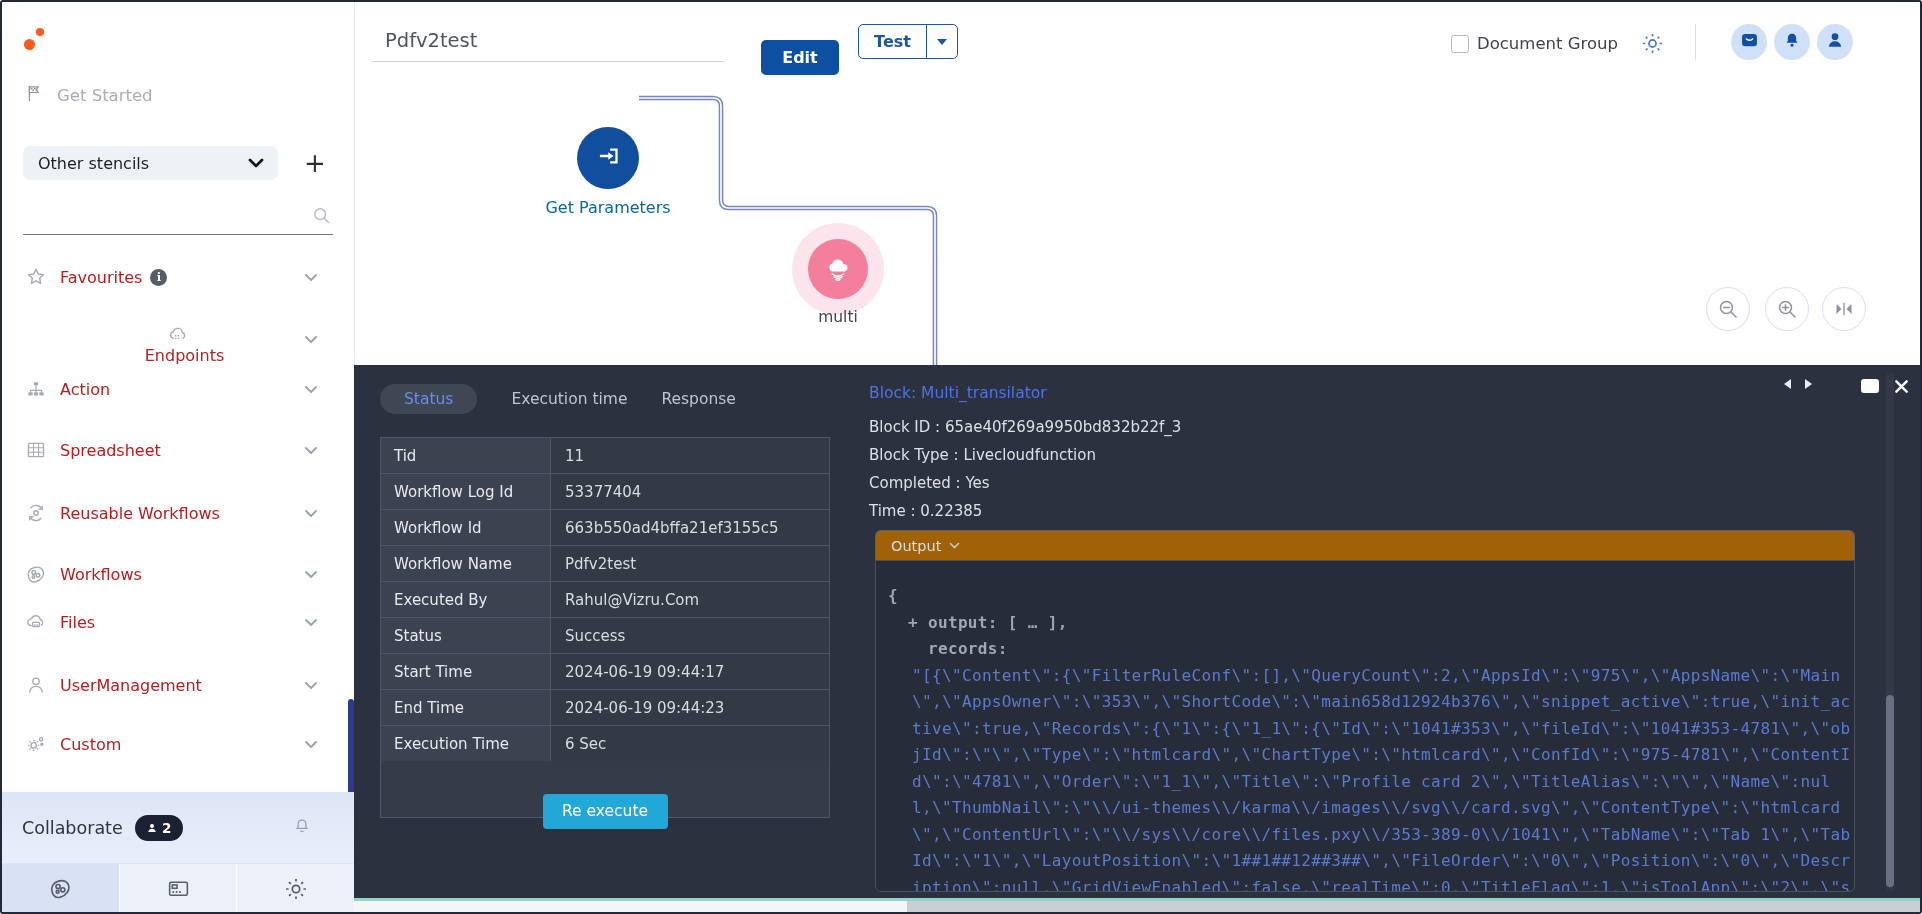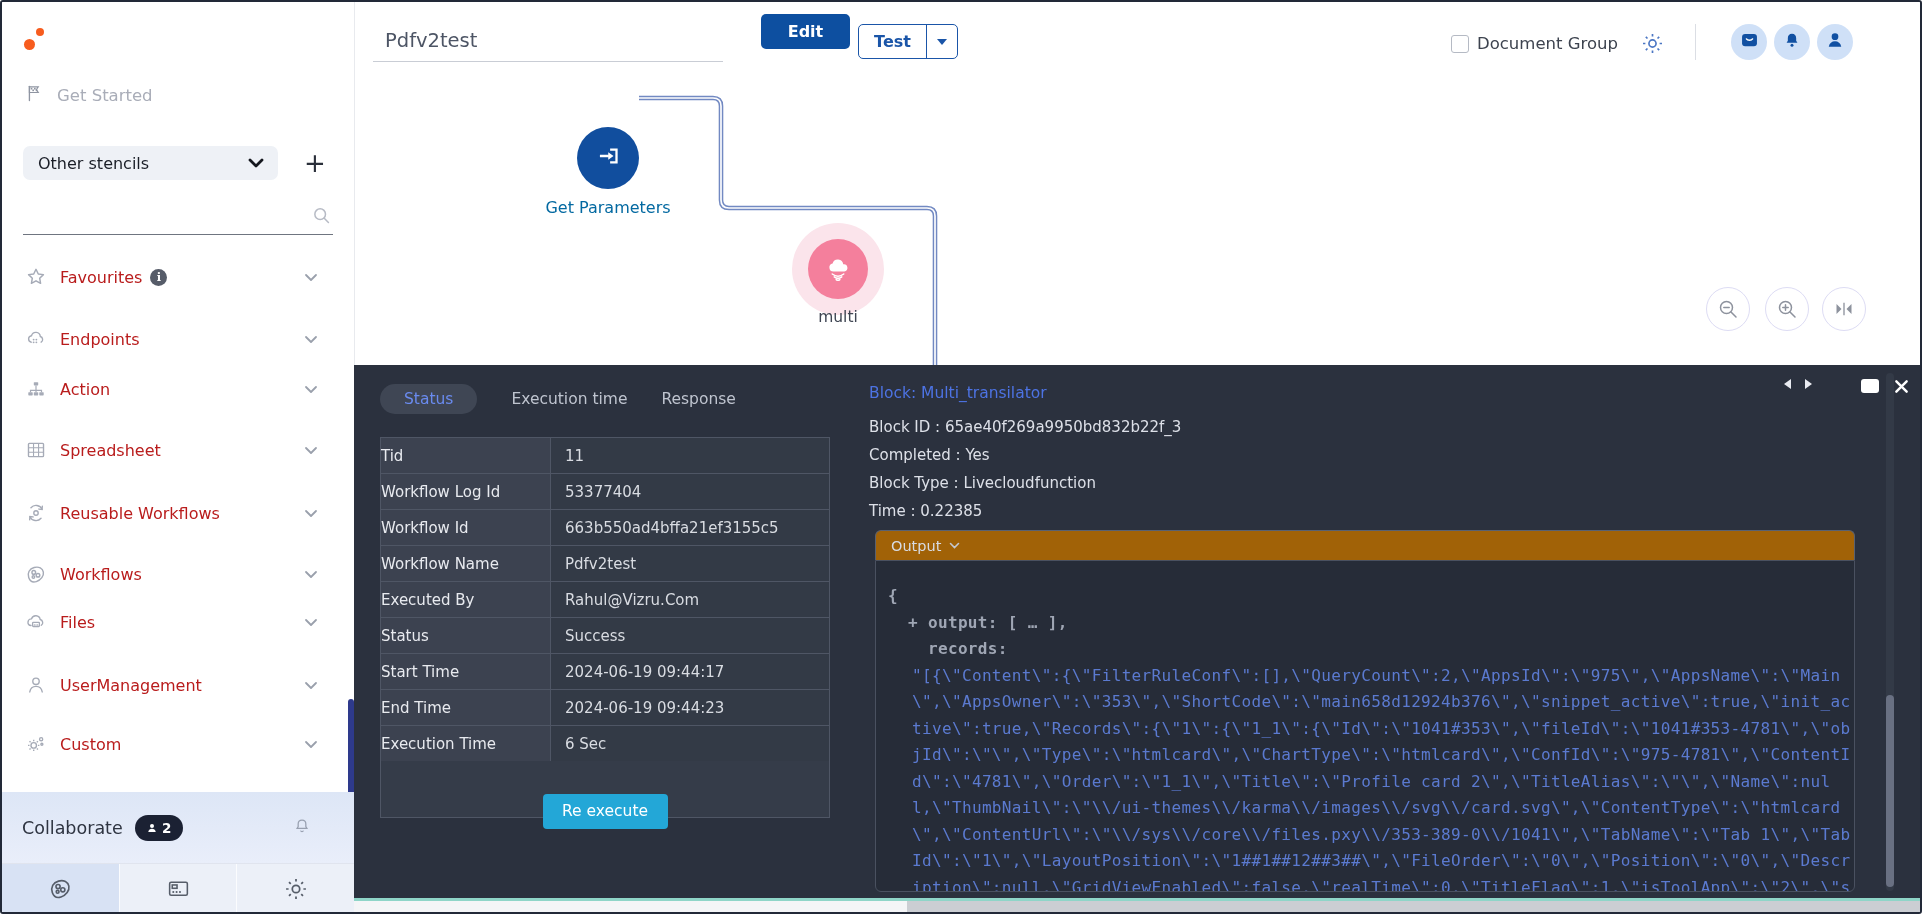--- a/index.html
+++ b/index.html
@@ -37,21 +37,21 @@
   .collab-bell{position:absolute;left:290px;top:24px;}
   .btoolbar{position:absolute;left:0;top:861px;width:352px;height:53px;display:flex;border-top:1px solid #e0e4ee;}
   .tool-cell{flex:1;display:flex;align-items:center;justify-content:center;background:#ecf0f8;border-right:1px solid #fbfcfe;cursor:pointer;}
   .tool-cell:last-child{border-right:none;}
   .tool-cell.active{background:#d8e2f4;}
 
   
   .canvas{position:absolute;left:352px;top:0;width:1566px;height:363px;background:#fff;border-left:1px solid #e8eaee;}
   .wf-title{position:absolute;left:30px;top:27px;font-size:19.5px;color:#4d5565;cursor:text;}
   .wf-underline{position:absolute;left:18px;top:59px;width:350px;height:1px;background:#c9cdd5;}
-  .edit-btn{position:absolute;left:406px;top:12px;width:89px;height:35px;background:#0d4fa0;border-radius:5px;color:#fff;font-size:16px;font-weight:bold;display:flex;align-items:center;justify-content:center;cursor:pointer;}
+  .edit-btn{position:absolute;left:406px;top:38px;width:78px;height:35px;background:#0d4fa0;border-radius:5px;color:#fff;font-size:16px;font-weight:bold;display:flex;align-items:center;justify-content:center;cursor:pointer;}
   .test-btn{position:absolute;left:503px;top:22px;width:100px;height:35px;border:1.6px solid #1a55a8;border-radius:5px;background:#fff;display:flex;box-sizing:border-box;cursor:pointer;}
   .test-label{flex:1;display:flex;align-items:center;justify-content:center;color:#1a55a8;font-size:16px;font-weight:bold;}
   .test-caret{width:30px;border-left:1.6px solid #1a55a8;display:flex;align-items:center;justify-content:center;}
   .caret-tri{width:0;height:0;border-left:5px solid transparent;border-right:5px solid transparent;border-top:6px solid #1a55a8;}
   .doc-check{position:absolute;left:1096px;top:33px;width:16px;height:16px;border:1.6px solid #b5bac4;border-radius:3px;background:#fff;cursor:pointer;}
   .doc-label{position:absolute;left:1122px;top:32px;font-size:16.5px;color:#3d434f;}
   .hdr-gear{position:absolute;left:1286px;top:30px;cursor:pointer;display:flex;}
   .hdr-divider{position:absolute;left:1340px;top:22px;width:1px;height:36px;background:#dbdee4;}
   .circle-btn{position:absolute;top:22px;width:36px;height:36px;border-radius:50%;background:#cfe0f7;display:flex;align-items:center;justify-content:center;cursor:pointer;}
   .gp-circle{position:absolute;left:222px;top:125px;width:62px;height:62px;border-radius:50%;background:#114e9e;display:flex;align-items:center;justify-content:center;cursor:pointer;}
@@ -62,21 +62,21 @@
   .zoom-btn{position:absolute;top:285px;width:44px;height:44px;border-radius:50%;background:#fff;border:1px solid #dddcf4;box-sizing:border-box;display:flex;align-items:center;justify-content:center;cursor:pointer;}
 
   
   .panel{position:absolute;left:352px;top:363px;width:1570px;height:533px;background:#2b313e;}
   .ptabs{position:absolute;left:26px;top:19px;display:flex;align-items:center;gap:34px;}
   .ptab{font-size:15.5px;color:#bfc4cf;cursor:pointer;}
   .ptab.active{background:#3f4654;color:#6a8bef;border-radius:16px;padding:6px 24px;}
   .stable{position:absolute;left:26px;top:72px;width:450px;border:1px solid #4f5665;box-sizing:border-box;}
   .trow{display:flex;height:35px;border-bottom:1px solid #4f5665;}
   .trow:last-of-type{border-bottom:none;}
-  .tlabel{width:170px;background:#3c4250;border-right:1px solid #4f5665;display:flex;align-items:center;font-size:15px;color:#e8eaef;box-sizing:border-box;flex:none;}
+  .tlabel{width:170px;background:#3c4250;border-right:1px solid #4f5665;display:flex;align-items:center;padding-left:13px;font-size:15px;color:#e8eaef;box-sizing:border-box;flex:none;}
   .tval{flex:1;background:#333a46;display:flex;align-items:center;padding-left:14px;font-size:15px;color:#d9dce2;}
   .btn-row{height:56px;background:#353c49;display:flex;align-items:center;justify-content:center;}
   .reexec{width:125px;height:35px;background:#23a7d7;border-radius:4px;color:#fff;font-size:15.5px;font-weight:500;display:flex;align-items:center;justify-content:center;cursor:pointer;margin-top:44px;}
   .block-title{position:absolute;left:515px;top:19px;font-size:15.5px;font-weight:500;color:#4d73e3;}
   .block-info{position:absolute;left:515px;top:48px;font-size:15px;color:#dde0e8;line-height:28px;}
   .output-bar{position:absolute;left:521px;top:165px;width:980px;height:30px;background:#a16207;border:1px solid #5a6170;border-bottom:none;border-radius:6px 6px 0 0;box-sizing:border-box;display:flex;align-items:center;cursor:pointer;}
   .output-bar .ol{margin-left:15px;font-size:14.5px;color:#d8dbe2;}
   .output-bar .oc{margin-left:8px;display:flex;}
   .code-box{position:absolute;left:521px;top:195px;width:980px;height:332px;background:#262c38;border:1px solid #4a5160;border-radius:0 0 6px 6px;box-sizing:border-box;overflow:hidden;}
   .code-flow{padding:22px 0 0 12px;font-family:"DejaVu Sans Mono","Liberation Mono",monospace;font-size:16px;line-height:26.5px;letter-spacing:0.35px;white-space:pre;}
@@ -144,21 +144,21 @@
           </svg>
         </span>
         <span class="si-label">Favourites</span>
         <span class="info-badge">i</span>
         <span class="chev">
           <svg width="14" height="9" viewBox="0 0 14 9">
             <path d="M2 2l5 5 5-5" fill="none" stroke="#9aa0ac" stroke-width="1.8" stroke-linecap="round" stroke-linejoin="round"></path>
           </svg>
         </span>
       </div>
-      <div class="side-item" style="top: 321px;">
+      <div class="side-item" style="top: 321px; flex-direction: column;">
         <span class="si-icon">
           <svg viewBox="0 0 24 24" width="22" height="22">
             <path d="M6.8 15.5a3.6 3.6 0 0 1 .3-7.1 4.9 4.9 0 0 1 9.6.9 3.4 3.4 0 0 1 .9 6.2" fill="none" stroke="#a6abb7" stroke-width="1.5" stroke-linecap="round"></path>
             <g fill="#a6abb7">
               <circle cx="9.4" cy="12.6" r="1"></circle>
               <circle cx="12.4" cy="12.6" r="1"></circle>
               <circle cx="9.4" cy="15.6" r="1"></circle>
               <circle cx="12.4" cy="15.6" r="1"></circle>
             </g>
           </svg>
@@ -487,22 +487,22 @@
         </div>
       </div>
     <div class="btn-row">
       <div class="reexec">Re execute</div>
     </div>
   </div>
 
   <div class="block-title">Block: Multi_transilator</div>
   <div class="block-info">
     <div>Block ID : 65ae40f269a9950bd832b22f_3</div>
+    <div>Block Type : Livecloudfunction</div>
     <div>Completed : Yes</div>
-    <div>Block Type : Livecloudfunction</div>
     <div>Time : 0.22385</div>
   </div>
 
   <div class="output-bar">
     <span class="ol">Output</span>
     <span class="oc">
       <svg width="11" height="7" viewBox="0 0 11 7">
           <path d="M1.5 1.5l4 4 4-4" fill="none" stroke="#c3c8d2" stroke-width="1.6" stroke-linecap="round"></path>
         </svg>
     </span>

